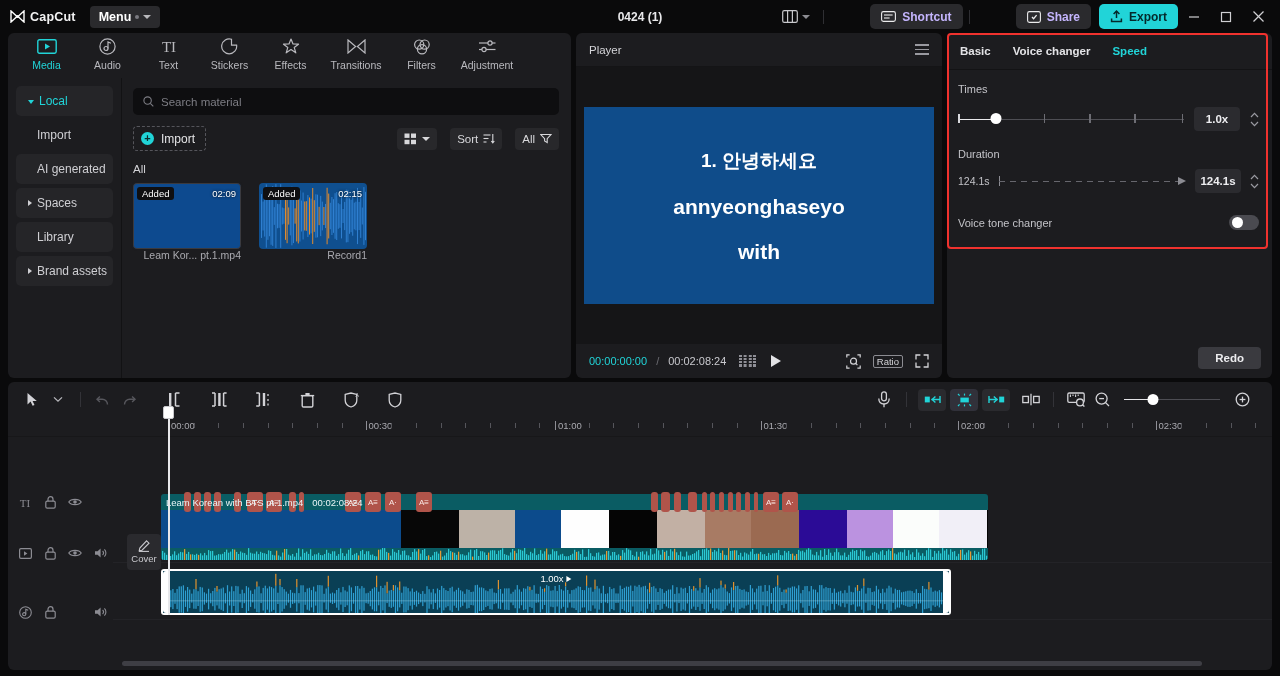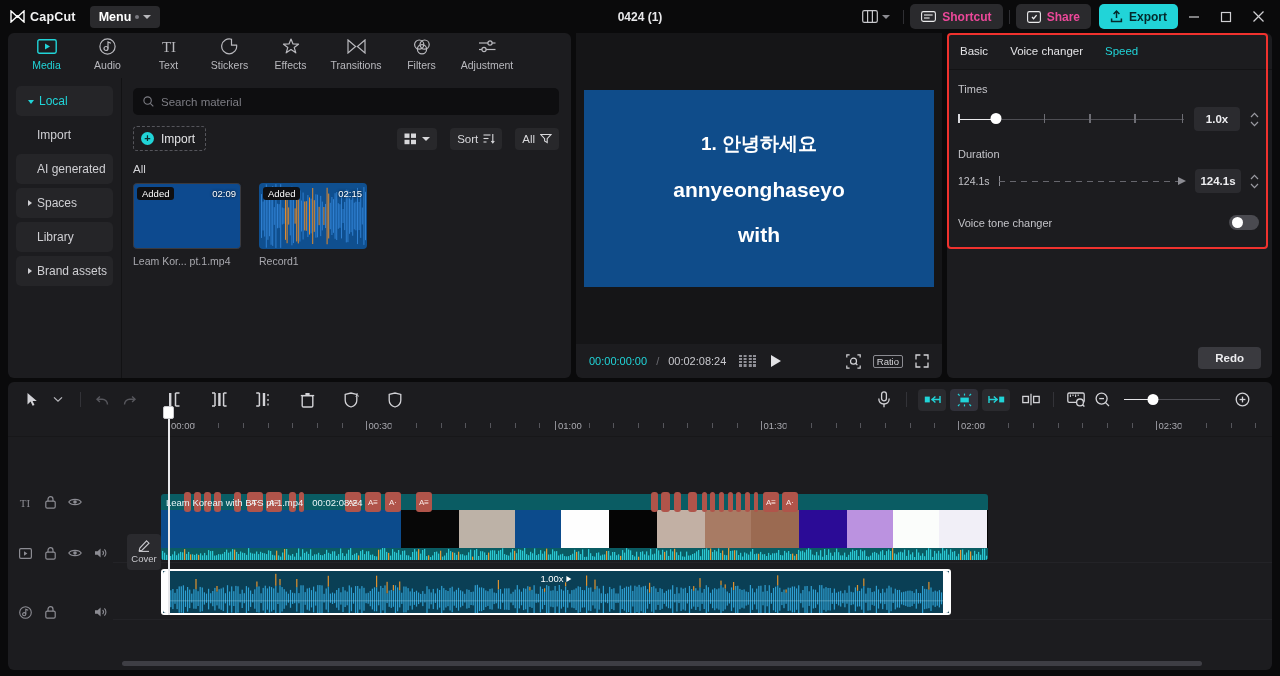--- a/index.html
+++ b/index.html
@@ -38,21 +38,21 @@
     margin-left: auto; display: flex; align-items: center; gap: 0px; padding-right: 4px;
   }
   .tb-icon-btn {
     display: flex; align-items: center; gap: 4px; padding: 0 7px; height: 24px;
     color: #c9c9cd; cursor: default;
   }
   .tb-sep { width: 1px; height: 14px; background: #2f2f33; margin: 0 6px; }
   .pill {
     display: flex; align-items: center; gap: 6px; height: 25px; padding: 0 11px;
     border-radius: 5px; background: #2a2a2d; font-size: 12px; font-weight: 700;
-    color: #ec4899; cursor: default;
+    color: #c4b5fd; cursor: default; margin-left: 40px;
   }
   .pill.export { background: #21d4d8; color: #04292b; margin-left: 8px; }
   .winbtn {
     width: 32px; height: 32px; display: flex; align-items: center; justify-content: center;
     color: #cfcfd3; cursor: default;
   }
   .winbtn:last-child { margin-right: 2px; }
 
   
   .toolstrip {
@@ -122,21 +122,21 @@
   }
   .thumb-img.sel { outline: 2px solid #1c1c1f; box-shadow: 0 0 0 1px #3a3a3f inset; }
   .badge-added {
     position: absolute; top: 4px; left: 4px; background: #0f0f11; color: #fff;
     font-size: 9.5px; padding: 1px 5px; border-radius: 3px;
   }
   .badge-dur {
     position: absolute; top: 5px; right: 5px; color: #fff; font-size: 9.5px;
     text-shadow: 0 0 3px #000;
   }
-  .thumb-name { margin-top: 6px; font-size: 10.5px; color: #a9a9af; white-space: nowrap; overflow: hidden; }
+  .thumb-name { font-size: 10.5px; color: #a9a9af; white-space: nowrap; overflow: hidden; text-align: right; }
   .wave-mini { position: absolute; inset: 0; }
 
   
   .player {
     position: absolute; top: 33px; left: 576px; width: 366px; height: 345px;
     background: #1c1c1f; border-radius: 6px; display: flex; flex-direction: column;
   }
   .player-head {
     height: 34px; display: flex; align-items: center; padding: 0 13px;
     font-size: 11.5px; color: #d4d4d8; border-bottom: 1px solid #141416;
@@ -171,21 +171,21 @@
     background: #1c1c1f; border-radius: 6px;
   }
   .insp-hl {
     position: absolute; top: 0px; left: 0px; width: 321px; height: 216px;
     border: 2px solid #f0322e; border-radius: 4px; pointer-events: none;
   }
   .insp-tabs {
     height: 37px; display: flex; align-items: center; gap: 22px; padding-left: 13px;
     border-bottom: 1px solid #131315;
   }
-  .insp-tab { font-size: 11.5px; font-weight: 400; color: #e3e3e6; cursor: default; }
+  .insp-tab { font-size: 11.5px; font-weight: 700; color: #e3e3e6; cursor: default; }
   .insp-tab.active { color: #21d4d8; }
   .insp-body { padding: 13px 13px 0 11px; }
   .fld-label { font-size: 11px; color: #c3c3c8; margin-bottom: 12px; }
   .row { display: flex; align-items: center; gap: 10px; }
   .slider-area { flex: 1; position: relative; height: 16px; }
   .slider-track { position: absolute; top: 7.5px; left: 0; right: 0; height: 1.5px; background: #4e4e54; }
   .slider-fill { position: absolute; top: 7.5px; left: 0; width: 17%; height: 1.5px; background: #e9e9ec; }
   .slider-knob {
     position: absolute; top: 2px; left: 17%; width: 11px; height: 11px; border-radius: 50%;
     background: #ffffff; transform: translateX(-50%); cursor: default;
@@ -631,20 +631,28 @@
             <span class="badge-added">Added</span>
             <span class="badge-dur">02:15</span>
           </div>
           <div class="thumb-name">Record1</div>
         </div>
       </div>
     </div>
   </div>
 
   <div class="player">
+    <div class="player-head">
+      <span>Player</span>
+      <span class="hamburger">
+          <i></i>
+          <i></i>
+          <i></i>
+        </span>
+    </div>
     <div class="player-stage">
       <div class="video">
         <div class="vline1">1. 안녕하세요</div>
         <div class="vline2">annyeonghaseyo</div>
         <div class="vline3">with</div>
       </div>
     </div>
     <div class="player-ctrl">
       <span class="tc-cur">00:00:00:00</span>
       <span class="tc-sep">/</span>

